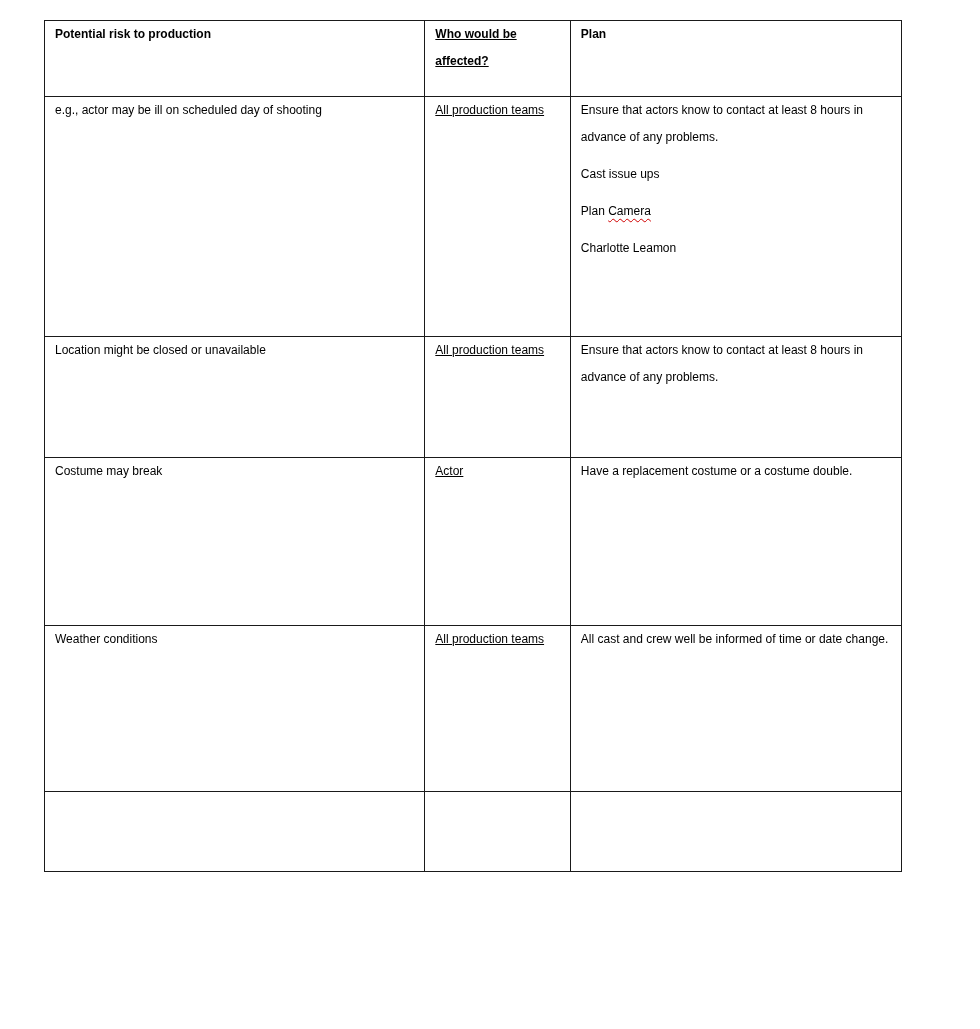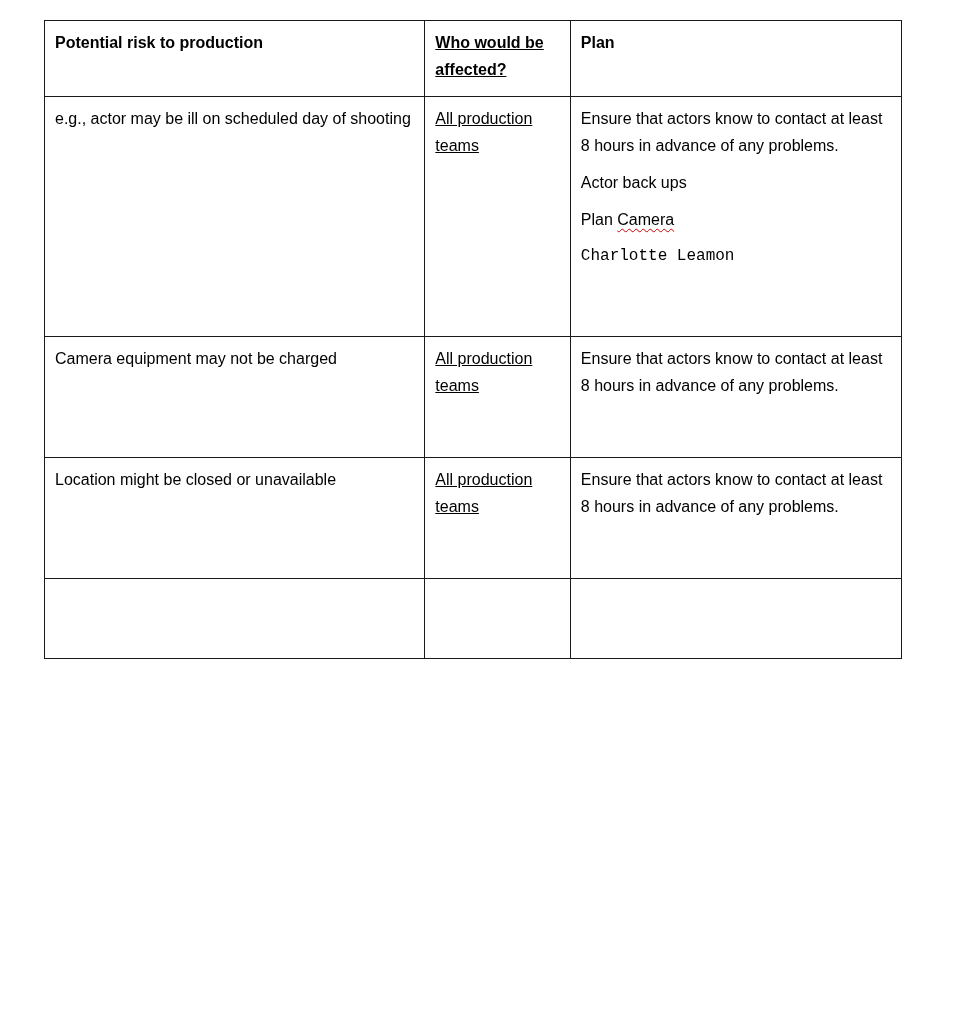--- a/index.html
+++ b/index.html
@@ -1,64 +1,69 @@
 <!DOCTYPE html>
 <html><head>
 <meta charset="utf-8">
 <style>
   html, body { margin:0; padding:0; background:#ffffff; }
   body { width:980px; height:1029px; overflow:hidden; position:relative;
          font-family:"Liberation Sans", "DejaVu Sans", sans-serif; color:#000; }
   .tbl { position:absolute; left:44px; top:20px; width:858px; border-collapse:collapse; table-layout:fixed; }
-  .tbl td { border:1.5px solid #1a1a1a; vertical-align:top; padding:8px 10px 0 10px;
-            font-size:16px; line-height:27px; }
+  .tbl td { border:1.5px solid #1a1a1a; vertical-align:top; padding:0 10px 0 10px;
+            font-size:12px; line-height:27px; }
   .tbl td.c1 { width:358px; }
   .tbl td.c2 { width:124px;text-decoration:underline; }
   .tbl td.c3 { width:309px;margin-top:32px; }
   .hdr td { font-weight:bold; }
   .para { margin:0 0 10px 0; }
-  .para:last-child { margin-bottom:0;font-family:Liberation Mono, monospace; }
+  .para:last-child { margin-bottom:0; }
   .spell { text-decoration: underline wavy #d00000; text-decoration-thickness:1px; text-underline-offset:3px; }
   .gram { text-decoration: underline double #2b4fd0; text-underline-offset:3px; }
 </style>
 </head>
 <body>
 
 <table class="tbl">
   <tbody>
       <tr class="hdr" style="height:76px">
     <td class="c1">Potential risk to production</td>
     <td class="c2">Who would be affected?</td>
     <td class="c3">Plan</td>
   </tr>
 
   <tr style="height:240px">
     <td class="c1">e.g., actor may be ill on scheduled day of shooting</td>
     <td class="c2">All production teams</td>
     <td class="c3">
       <p class="para">Ensure that actors know to contact at least 8 hours in advance of any problems.</p>
-      <p class="para">Actor back ups</p>
+      <p class="para">Cast issue ups</p>
       <p class="para"><span>Plan</span> <span class="spell">Camera</span></p>
       <p class="para">Charlotte Leamon</p>
     </td>
   </tr>
 
-  <tr style="height:121px">
-    <td class="c1">Camera equipment may not be charged</td>
-    <td class="c2">All production teams</td>
-    <td class="c3">Ensure that actors know to contact at least 8 hours in advance of any problems.</td>
-  </tr>
 
   <tr style="height:121px">
     <td class="c1">Location might be closed or unavailable</td>
     <td class="c2">All production teams</td>
     <td class="c3">Ensure that actors know to contact at least 8 hours in advance of any problems.</td>
   </tr>
 
+  <tr style="height:168px">
+    <td class="c1">Costume may break</td>
+    <td class="c2">Actor</td>
+    <td class="c3">Have a replacement costume or a costume double.</td>
+  </tr>
 
+  <tr style="height:166px">
+    <td class="c1">Weather conditions</td>
+    <td class="c2">All production teams</td>
+    <td class="c3">All cast and crew well be informed of time or date change.</td>
+  </tr>
 
 
   <tr style="height:80px">
     <td class="c1"></td>
     <td class="c2"></td>
     <td class="c3"></td>
   </tr>
 </tbody>
   </table>
 

